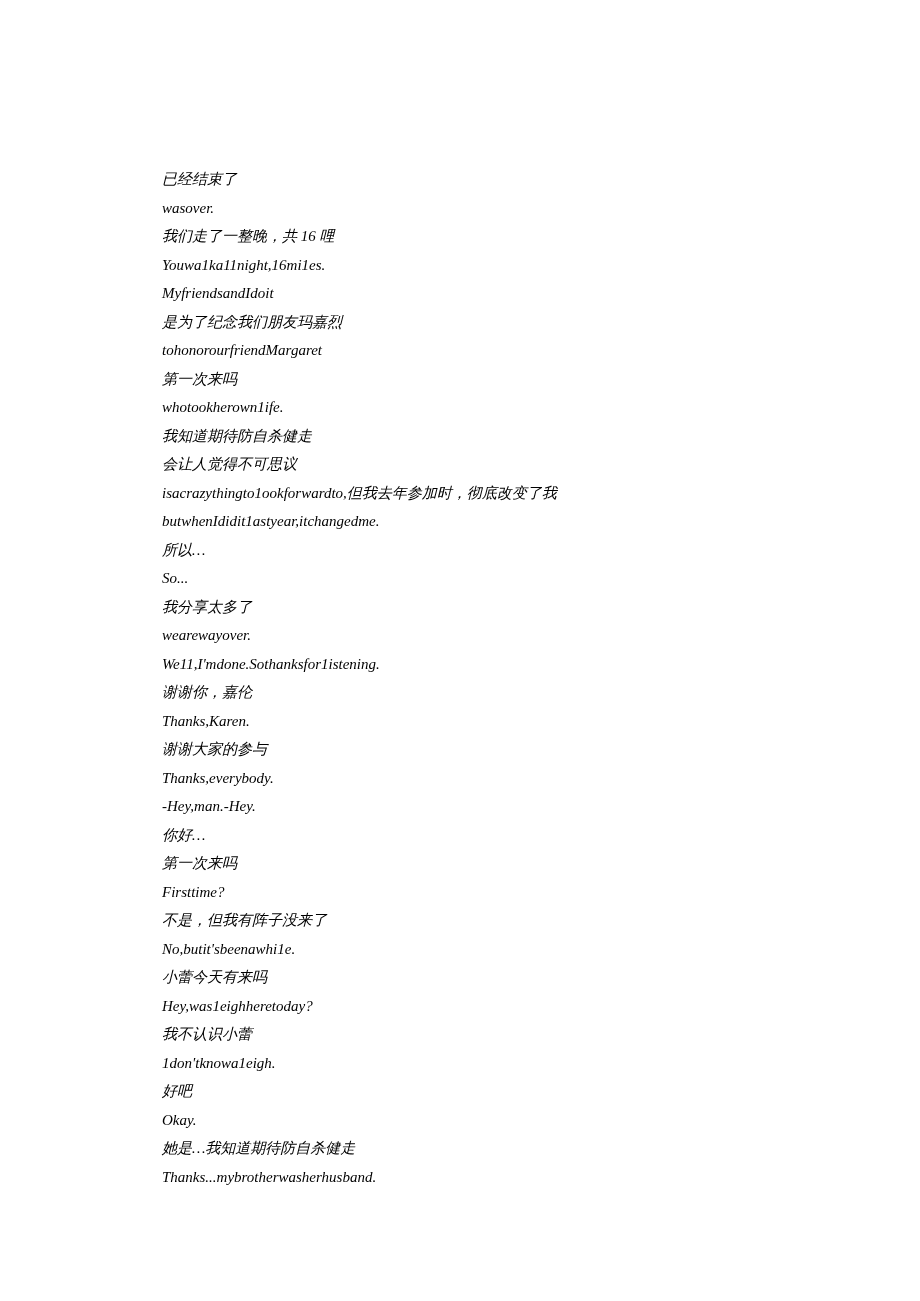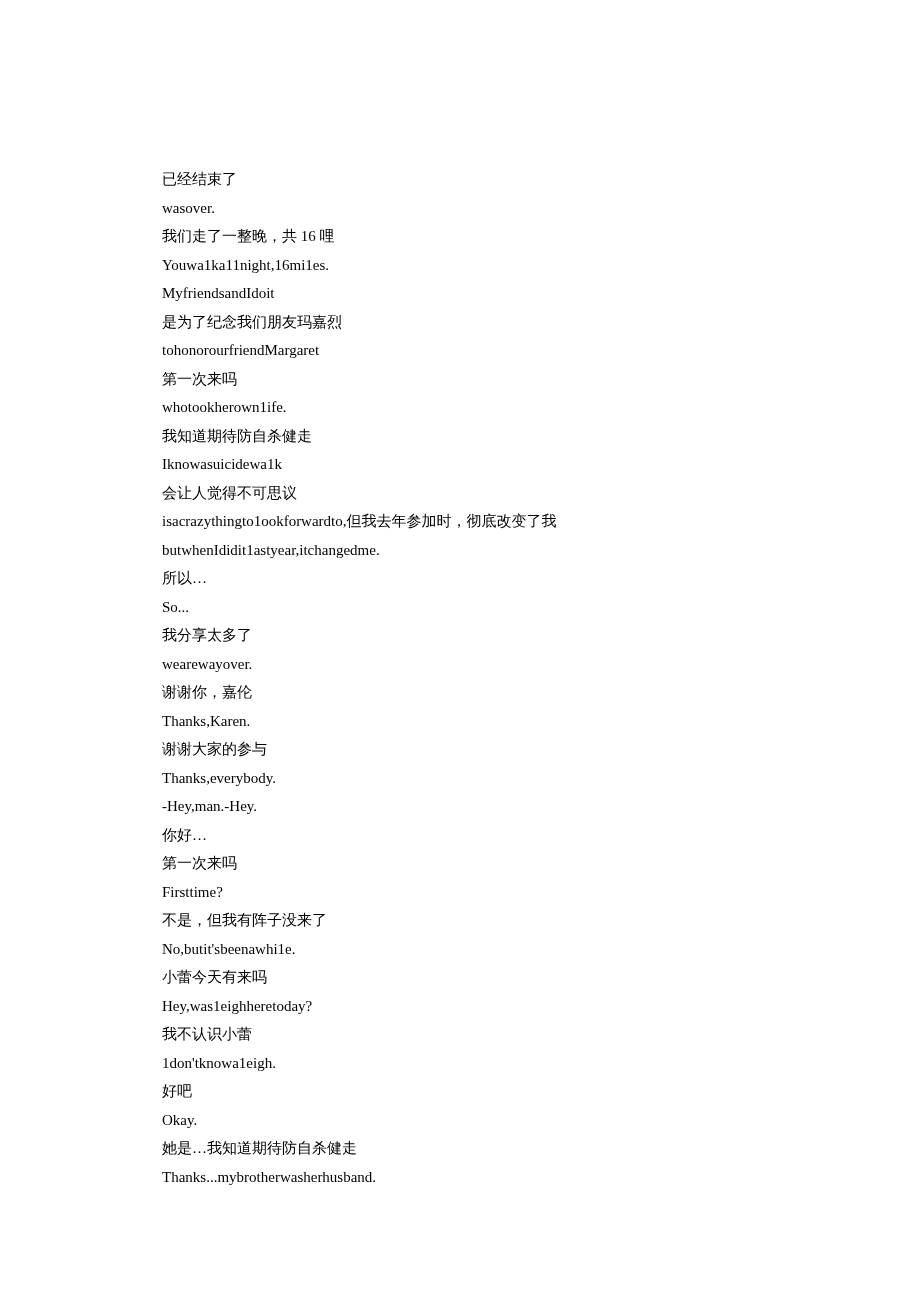--- a/index.html
+++ b/index.html
@@ -6,44 +6,44 @@
   body {
     background: #ffffff;
     width: 920px;
     height: 1301px;
     font-family: "SimSun", "宋体", "Times New Roman", serif;
     font-size: 15px;
     color: #000;
     line-height: 1.9;
     padding: 165px 0 0 162px;
   }
-  .line { white-space: pre; }
+  .line { white-space: pre; font-style: italic; }
 </style>
 </head>
 <body>
 
 <div id="content">
     <div class="line">已经结束了</div>
     <div class="line">wasover.</div>
     <div class="line">我们走了一整晚，共 16 哩</div>
     <div class="line">Youwa1ka11night,16mi1es.</div>
     <div class="line">MyfriendsandIdoit</div>
     <div class="line">是为了纪念我们朋友玛嘉烈</div>
     <div class="line">tohonorourfriendMargaret</div>
     <div class="line">第一次来吗</div>
     <div class="line">whotookherown1ife.</div>
     <div class="line">我知道期待防自杀健走</div>
-    <div class="line">Iknowasuicidewa1k</div>
     <div class="line">会让人觉得不可思议</div>
     <div class="line">isacrazythingto1ookforwardto,但我去年参加时，彻底改变了我</div>
     <div class="line">butwhenIdidit1astyear,itchangedme.</div>
     <div class="line">所以…</div>
     <div class="line">So...</div>
     <div class="line">我分享太多了</div>
     <div class="line">wearewayover.</div>
+    <div class="line">We11,I'mdone.Sothanksfor1istening.</div>
     <div class="line">谢谢你，嘉伦</div>
     <div class="line">Thanks,Karen.</div>
     <div class="line">谢谢大家的参与</div>
     <div class="line">Thanks,everybody.</div>
     <div class="line">-Hey,man.-Hey.</div>
     <div class="line">你好…</div>
     <div class="line">第一次来吗</div>
     <div class="line">Firsttime?</div>
     <div class="line">不是，但我有阵子没来了</div>
     <div class="line">No,butit'sbeenawhi1e.</div>

